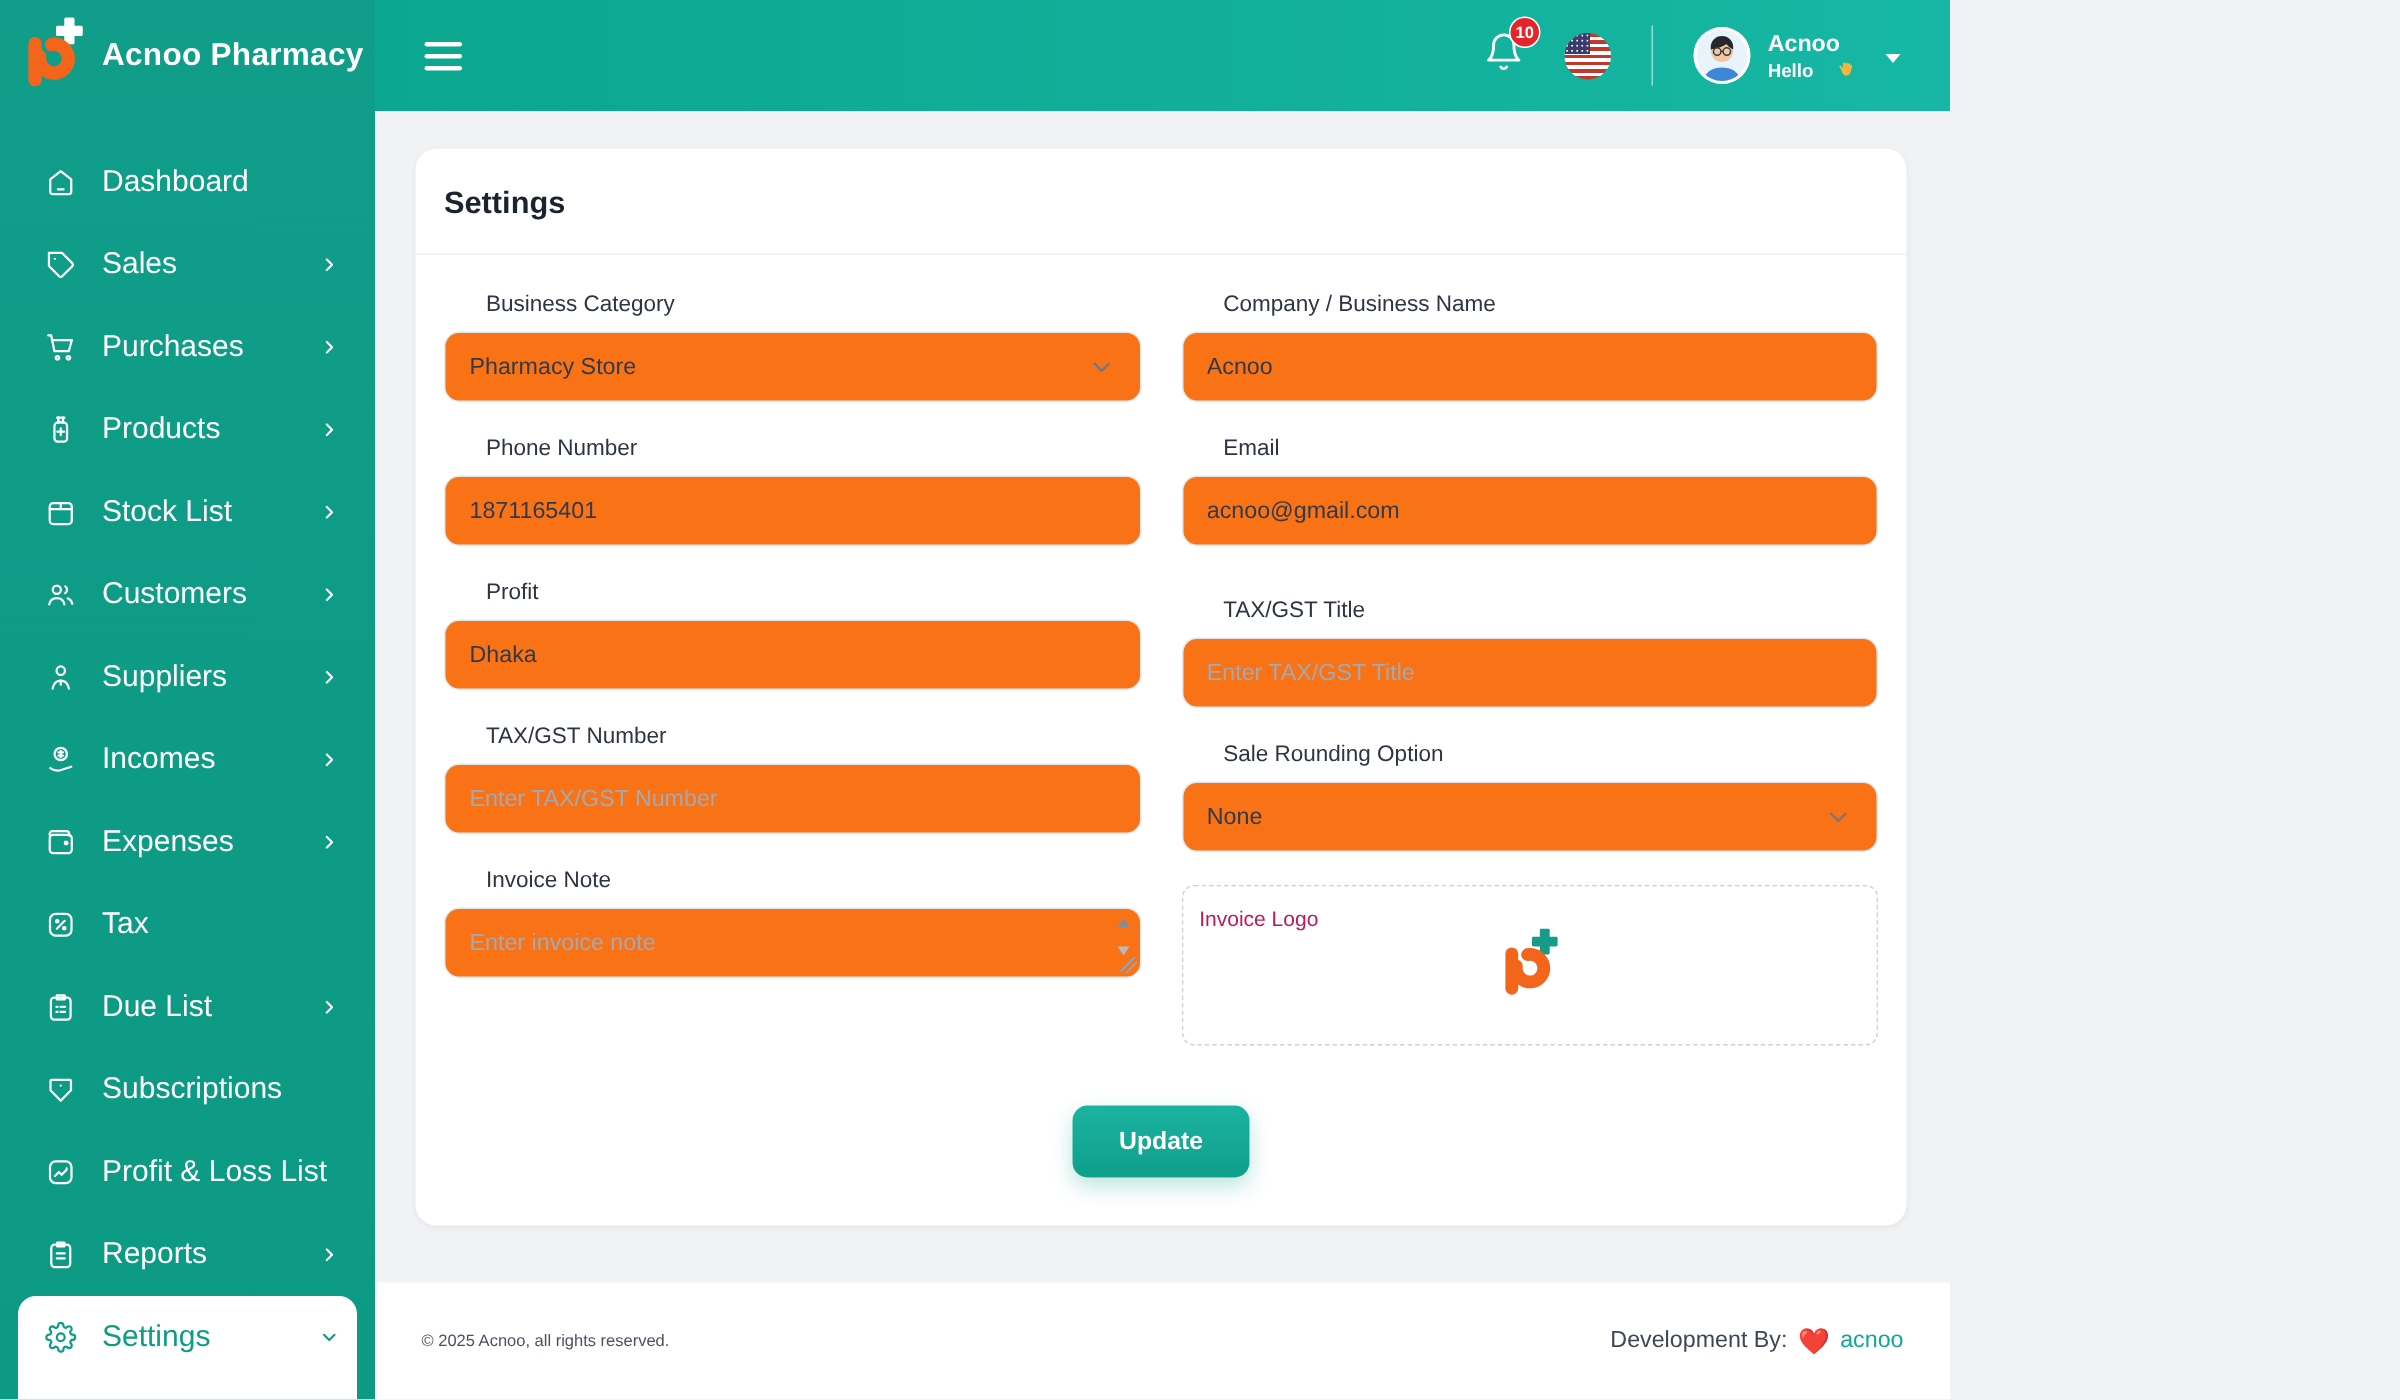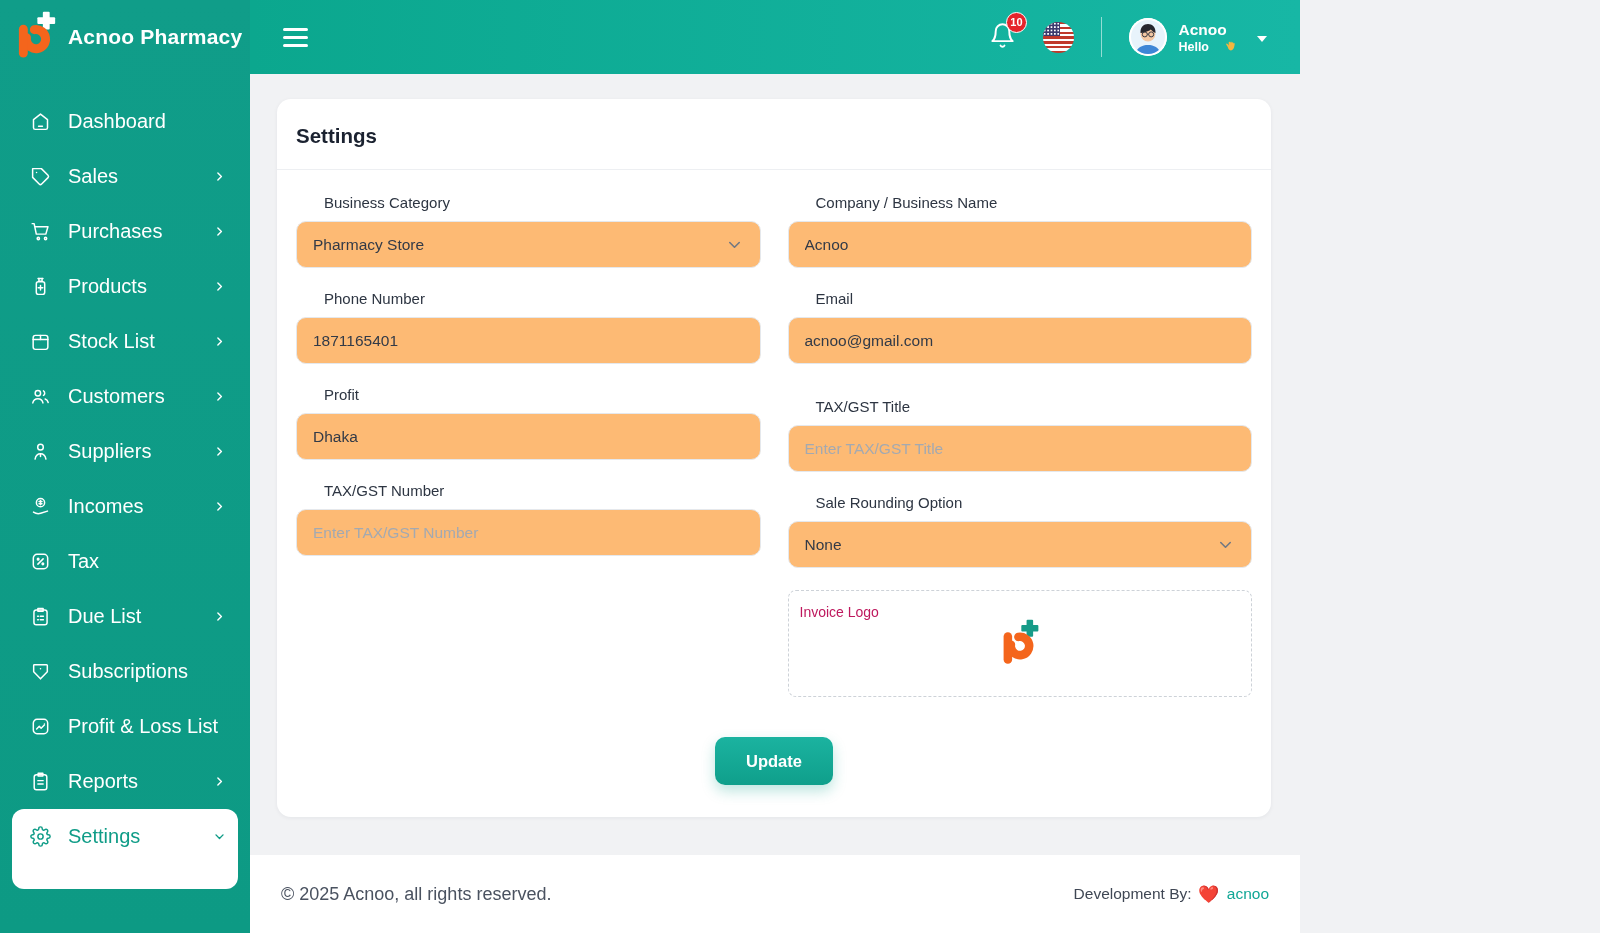--- a/index.html
+++ b/index.html
@@ -54,21 +54,21 @@
   
   .content { flex:1; background:#f1f2f4; padding:25px 29px 0 27px; overflow:hidden; }
   .card { background:#fff; border-radius:14px; box-shadow:0 1px 4px rgba(25,40,55,.06); }
   .card-head { padding:25px 19px 21px; }
   .card-title { font-size:20.5px; font-weight:700; color:#1b2230; }
   .card-divider { height:1px; background:#edeff2; }
   .card-body { padding:24px 19px 6px; display:grid; grid-template-columns:1fr 1fr; column-gap:27px; }
   .fg { margin-bottom:22px; }
   .fg .flabel { display:block; font-size:15px; color:#2d3542; margin-bottom:10px;margin-left:28px; }
   .control {
-    height:47px; width:100%; border:1px solid #e5e8ec; background:#fdba74;
+    height:47px; width:100%; border:1px solid #e5e8ec; background:#f97316;
     border-radius:10px; font-size:15.5px; color:#323a47; padding:0 16px;
     font-family:"Liberation Sans", sans-serif; outline:none;
   }
   input.control::placeholder, textarea.control::placeholder { color:#a3a9b1; }
   .select { display:flex; align-items:center; justify-content:space-between; cursor:pointer; }
   .select .sel-val { font-size:15.5px; color:#323a47; }
   .ta-wrap { position:relative; }
   textarea.control { height:47px; resize:none; overflow:hidden; padding:13px 30px 8px 16px; line-height:1.25; display:block; }
   .ta-scroll { position:absolute; top:7px; right:8px; display:flex; flex-direction:column; align-items:center; gap:13px; }
   .tri-up { width:0; height:0; border-left:4.5px solid transparent; border-right:4.5px solid transparent; border-bottom:6px solid #868c95; cursor:pointer; }
@@ -81,21 +81,21 @@
   .btn-row { grid-column:1 / -1; display:flex; justify-content:center; padding:40px 0 26px; }
   .update-btn {
     width:118px; height:48px; border:none; border-radius:10px; cursor:pointer;
     background:linear-gradient(180deg,#1bb3a0,#0f9f8b);
     color:#fff; font-size:16.5px; font-weight:700; font-family:"Liberation Sans", sans-serif;
     box-shadow:0 6px 14px rgba(16,160,140,.28);
   }
 
   
   .footer { height:78px; background:#fff; display:flex; align-items:center; justify-content:space-between; padding:0 31px; flex-shrink:0; }
-  .copyright { font-size:18px; color:#4a5260; }
+  .copyright { font-size:11px; color:#4a5260; }
   .dev { display:flex; align-items:center; gap:7px; font-size:15.5px; color:#3f4754; }
   .dev .heart { color:#e31b23; font-size:17px; line-height:1; }
   .dev .link { color:#10a796; cursor:pointer; }
 </style>
 </head>
 <body>
 
 <div class="app">
 
   <aside class="sidebar">
@@ -213,20 +213,33 @@
             <path d="M4 18.4c2.7 1.9 5.5 2.3 8.2 1.4l7.8-2.5"></path>
           </svg>
         <span>Incomes</span>
         <span class="chev">
             <svg width="13" height="13" viewBox="0 0 24 24" fill="none" stroke="currentColor" stroke-width="2.6" stroke-linecap="round" stroke-linejoin="round">
               <path d="M9 5.5 15.5 12 9 18.5"></path>
             </svg>
           </span>
       </div>
 
+      <div class="nav-item">
+        <svg width="21" height="21" viewBox="0 0 24 24" fill="none" stroke="currentColor" stroke-width="1.7" stroke-linecap="round" stroke-linejoin="round">
+            <path d="M18.4 6.9V5.6a2 2 0 0 0-2-2H5.6a2 2 0 0 0-2 2v1.3"></path>
+            <rect x="3.6" y="6.3" width="16.8" height="14" rx="2.6"></rect>
+            <circle cx="16.1" cy="12.6" r="1"></circle>
+          </svg>
+        <span>Expenses</span>
+        <span class="chev">
+            <svg width="13" height="13" viewBox="0 0 24 24" fill="none" stroke="currentColor" stroke-width="2.6" stroke-linecap="round" stroke-linejoin="round">
+              <path d="M9 5.5 15.5 12 9 18.5"></path>
+            </svg>
+          </span>
+      </div>
 
       <div class="nav-item">
         <svg width="21" height="21" viewBox="0 0 24 24" fill="none" stroke="currentColor" stroke-width="1.7" stroke-linecap="round" stroke-linejoin="round">
             <rect x="3.8" y="3.8" width="16.4" height="16.4" rx="4.2"></rect>
             <path d="M9 15l6-6"></path>
             <circle cx="9.3" cy="9.3" r=".9"></circle>
             <circle cx="14.7" cy="14.7" r=".9"></circle>
           </svg>
         <span>Tax</span>
       </div>
@@ -372,20 +385,31 @@
               <input class="control" type="text" value="1871165401" style="">
             </div>
             <div class="fg">
               <span class="flabel">Profit</span>
               <input class="control" type="text" value="Dhaka" style="">
             </div>
             <div class="fg">
               <span class="flabel">TAX/GST Number</span>
               <input class="control" type="text" placeholder="Enter TAX/GST Number" style="">
             </div>
+            <div class="fg">
+              <span class="flabel">Invoice Note</span>
+              <div class="ta-wrap">
+                <textarea class="control" placeholder="Enter invoice note" style=""></textarea>
+                <div class="ta-scroll">
+                  <span class="tri-up"></span>
+                  <span class="tri-down"></span>
+                </div>
+                <span class="ta-grip"></span>
+              </div>
+            </div>
           </div>
 
           <div>
             <div class="fg">
               <span class="flabel">Company / Business Name</span>
               <input class="control" type="text" value="Acnoo" style="">
             </div>
             <div class="fg">
               <span class="flabel">Email</span>
               <input class="control" type="text" value="acnoo@gmail.com" style="">

